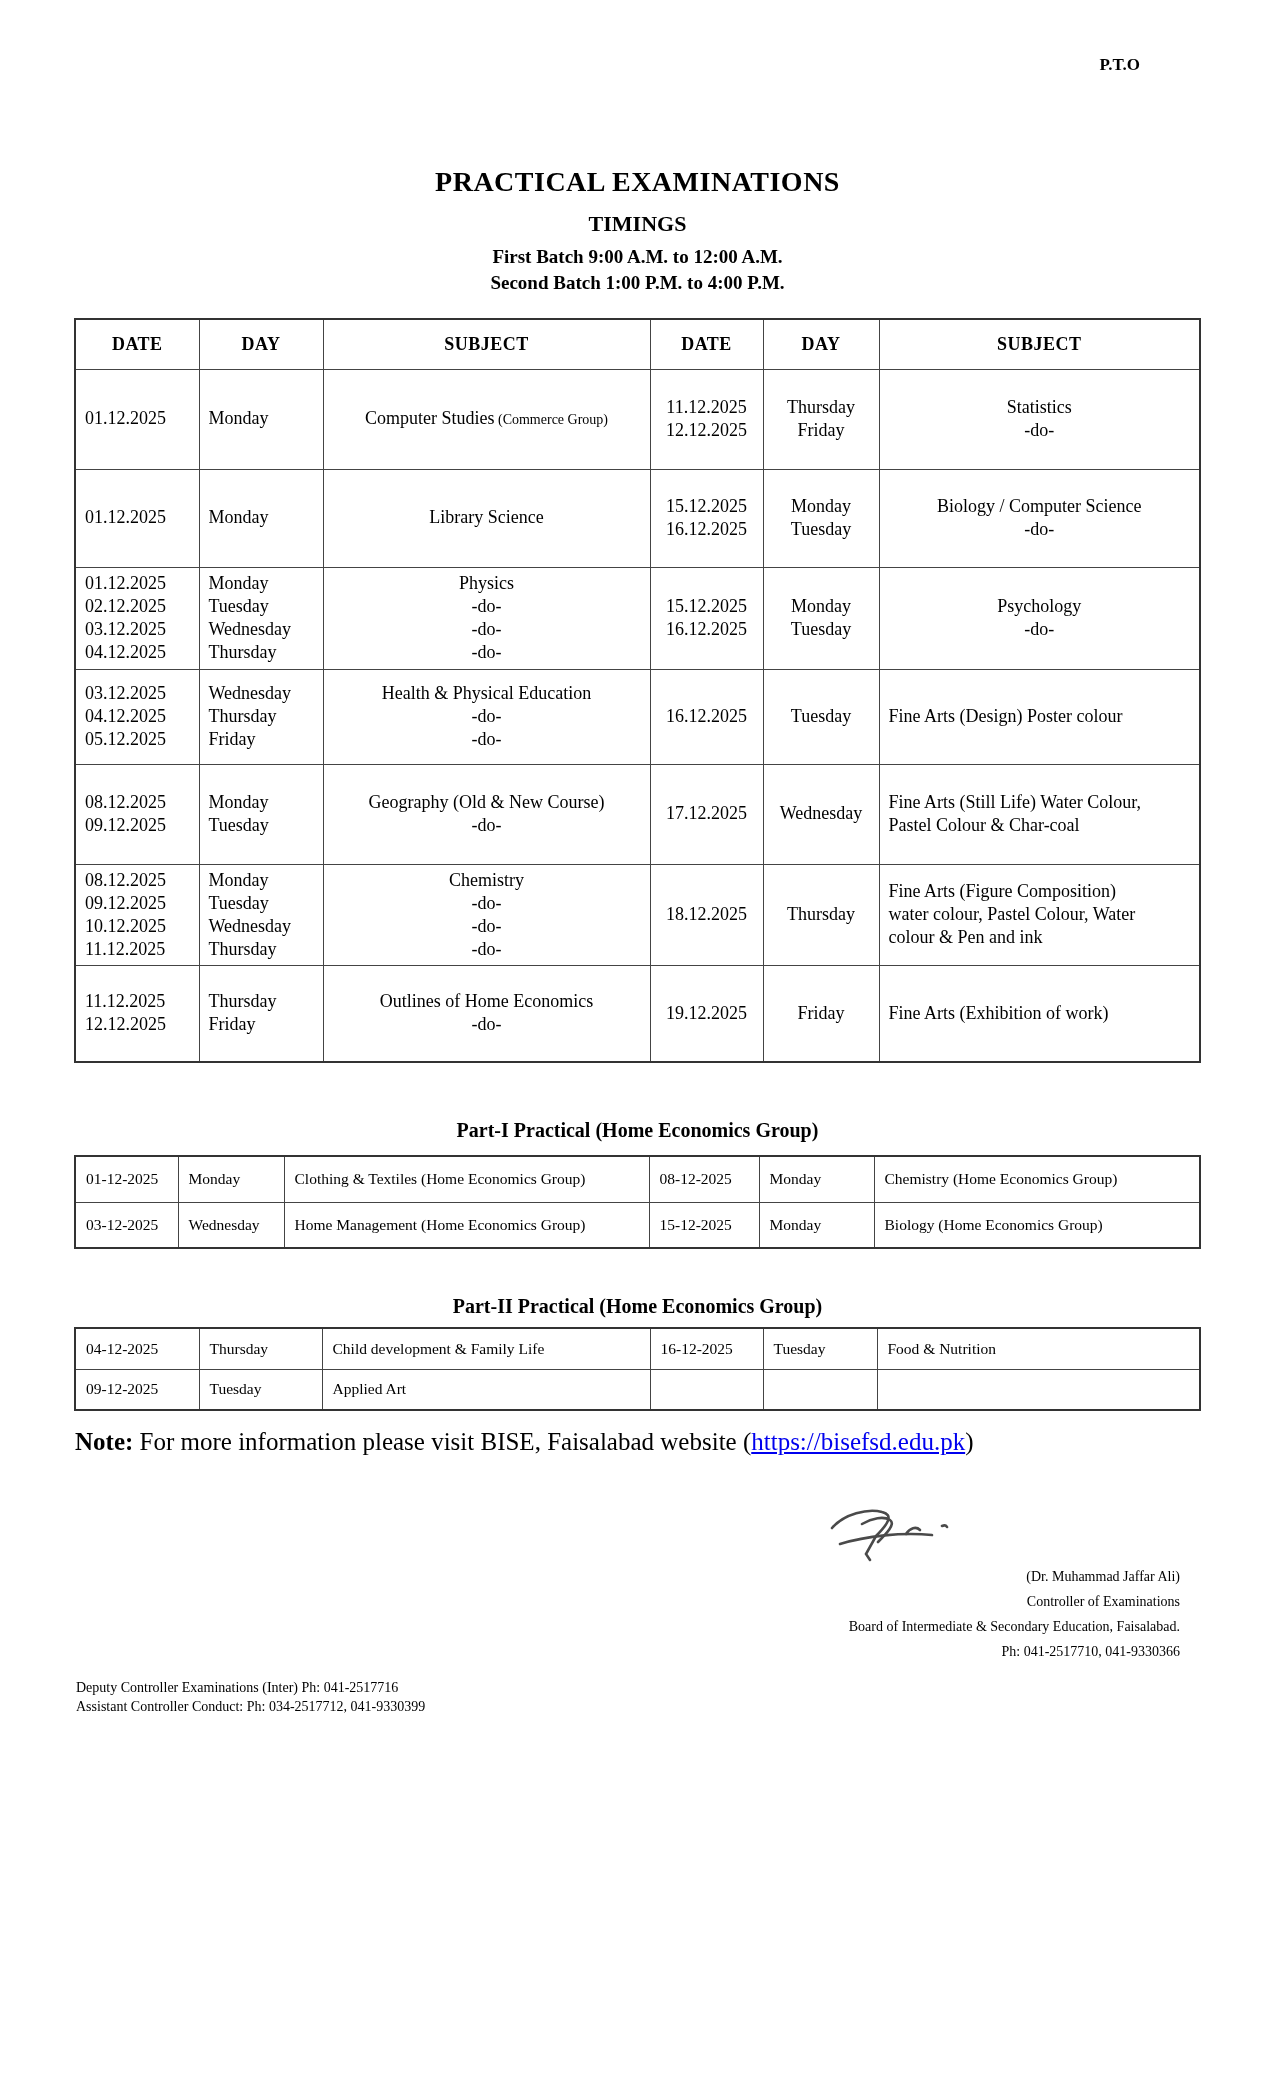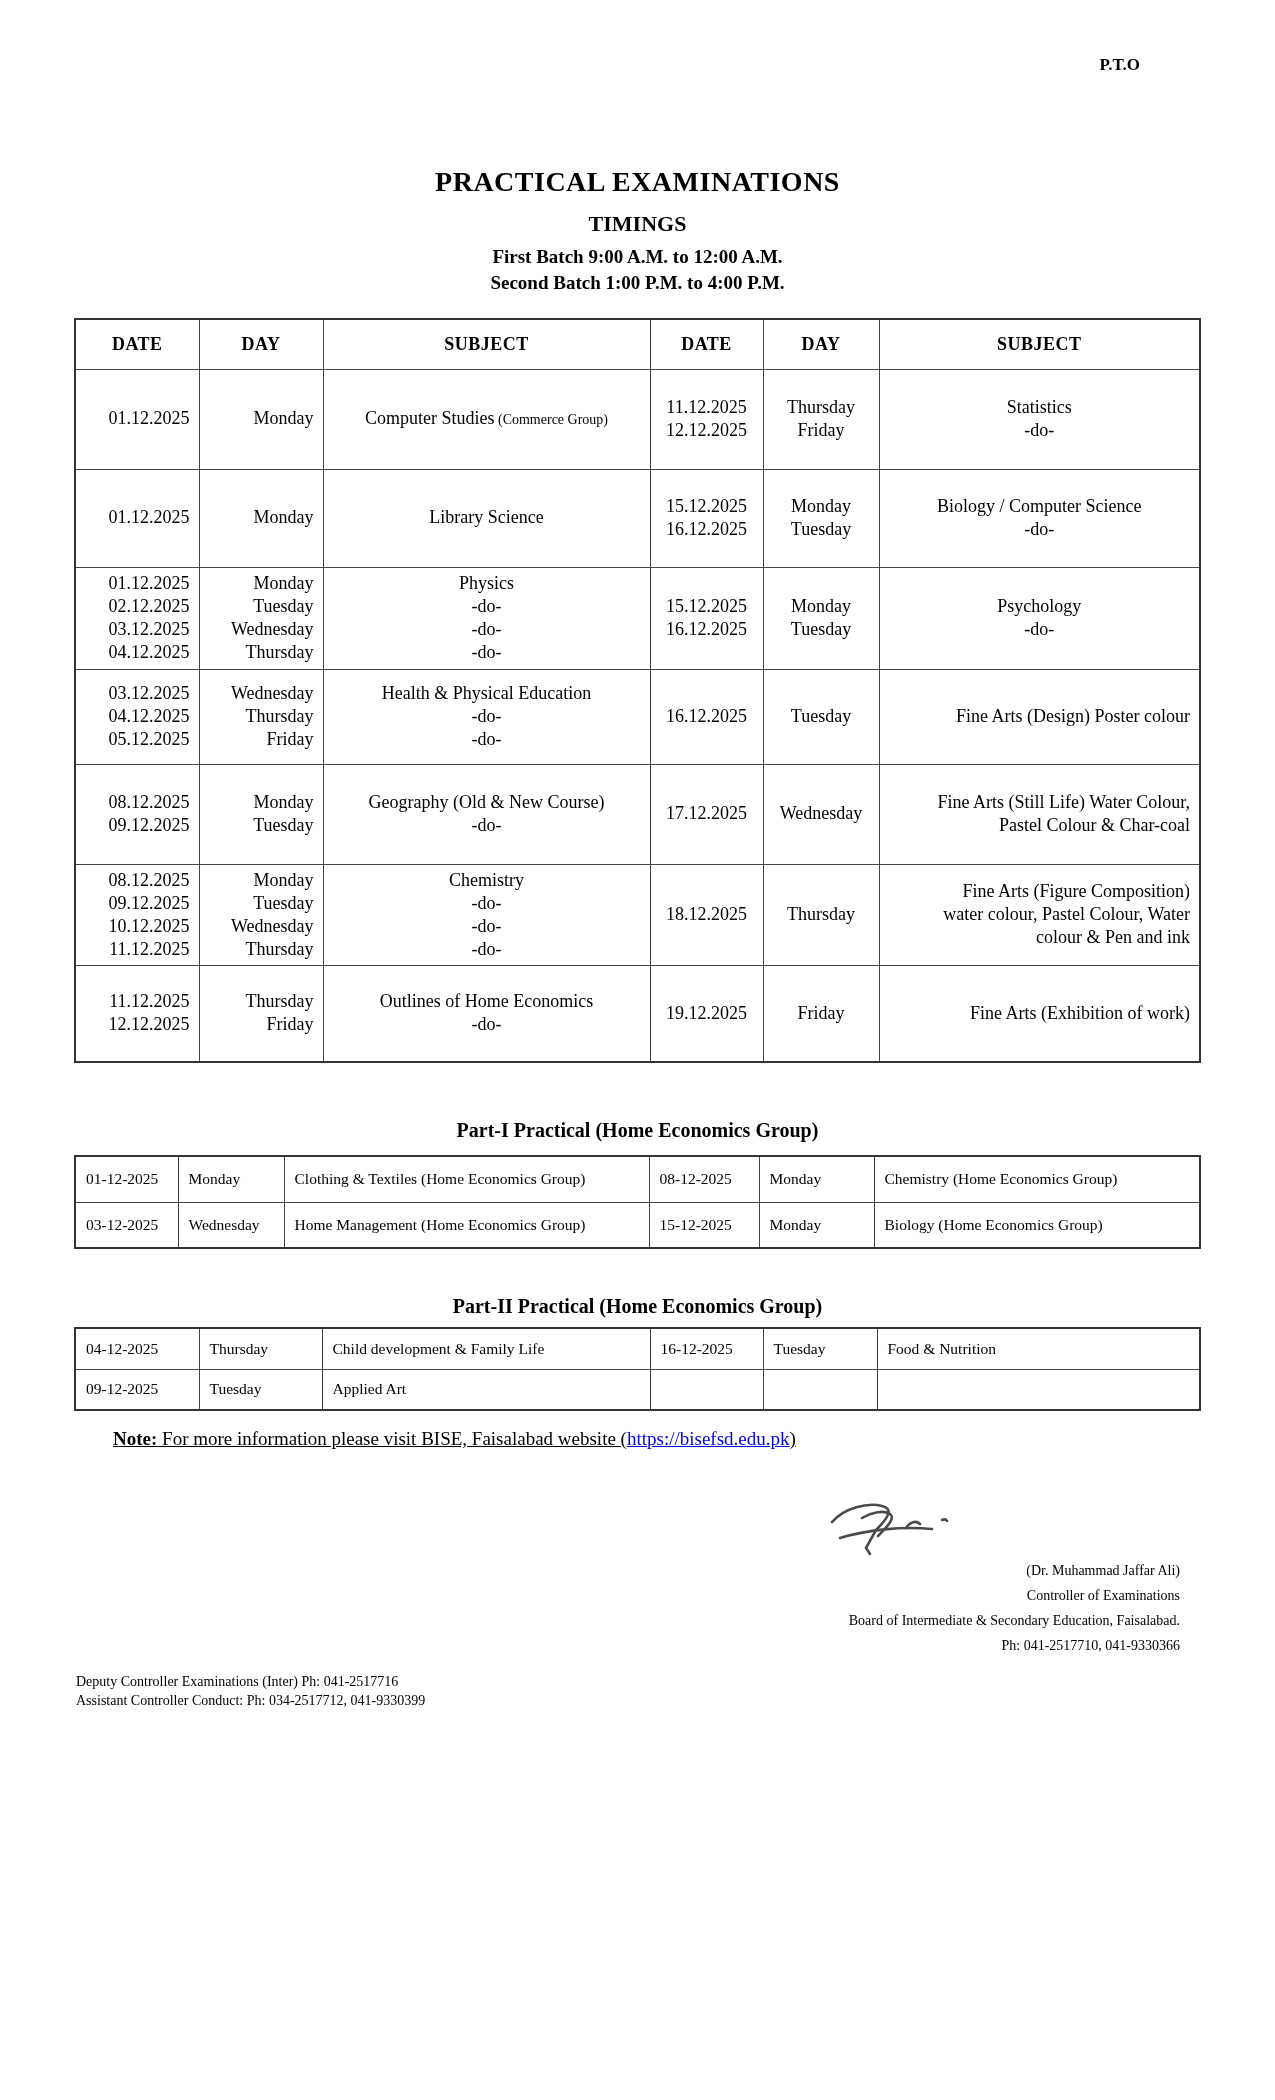--- a/index.html
+++ b/index.html
@@ -18,35 +18,35 @@
   .batch div { text-align:center; font-weight:bold; font-size:19px; line-height:26px; }
 
   table { border-collapse:collapse; table-layout:fixed; }
   table.main { margin:22px auto 0; width:1125px; border:2px solid #333; }
   table.main th, table.main td { border:1px solid #444; }
   table.main th { font-size:18px; font-weight:bold; text-align:center; letter-spacing:.5px; }
   table.main td {
     font-size:18px; line-height:1.28; padding:4px 9px;
     vertical-align:middle; white-space:pre-line;
   }
-  td.al { text-align:right; }
+  td.al { text-align:left; }
   td.ac { text-align:center; }
   .small-sub { font-size:14px; }
 
   h3.part-heading { margin:0; text-align:center; font-size:20px; font-weight:bold; }
   h3.p1 { margin-top:56px; }
   h3.p2 { margin-top:46px; }
   table.part { margin:13px auto 0; width:1125px; border:2px solid #333; }
   table.part td { border:1px solid #444; font-size:15.5px; padding:4px 10px; vertical-align:middle; text-align:left; }
   table.part tr { height:46px;padding-left:36px; }
   table.part2 { margin-top:9px; }
   table.part2 tr { height:41px; }
   td.lg { font-size:17.5px; }
 
-  p.note { margin:17px 0 0 113px; font-size:19px;text-decoration:underline; }
+  p.note { margin:17px 0 0 75px; font-size:25px; }
   p.note b { font-weight:bold; }
   p.note a { text-decoration:underline; cursor:pointer; }
 
   .sig { width:580px; margin:48px 95px 0 auto; text-align:right; font-size:14px; line-height:25px; }
   .sig svg { display:block; margin:0 auto 2px; }
 
   .footer { margin:14px 0 0 76px; font-size:14px; line-height:19px; }
 </style>
 </head>
 <body>

